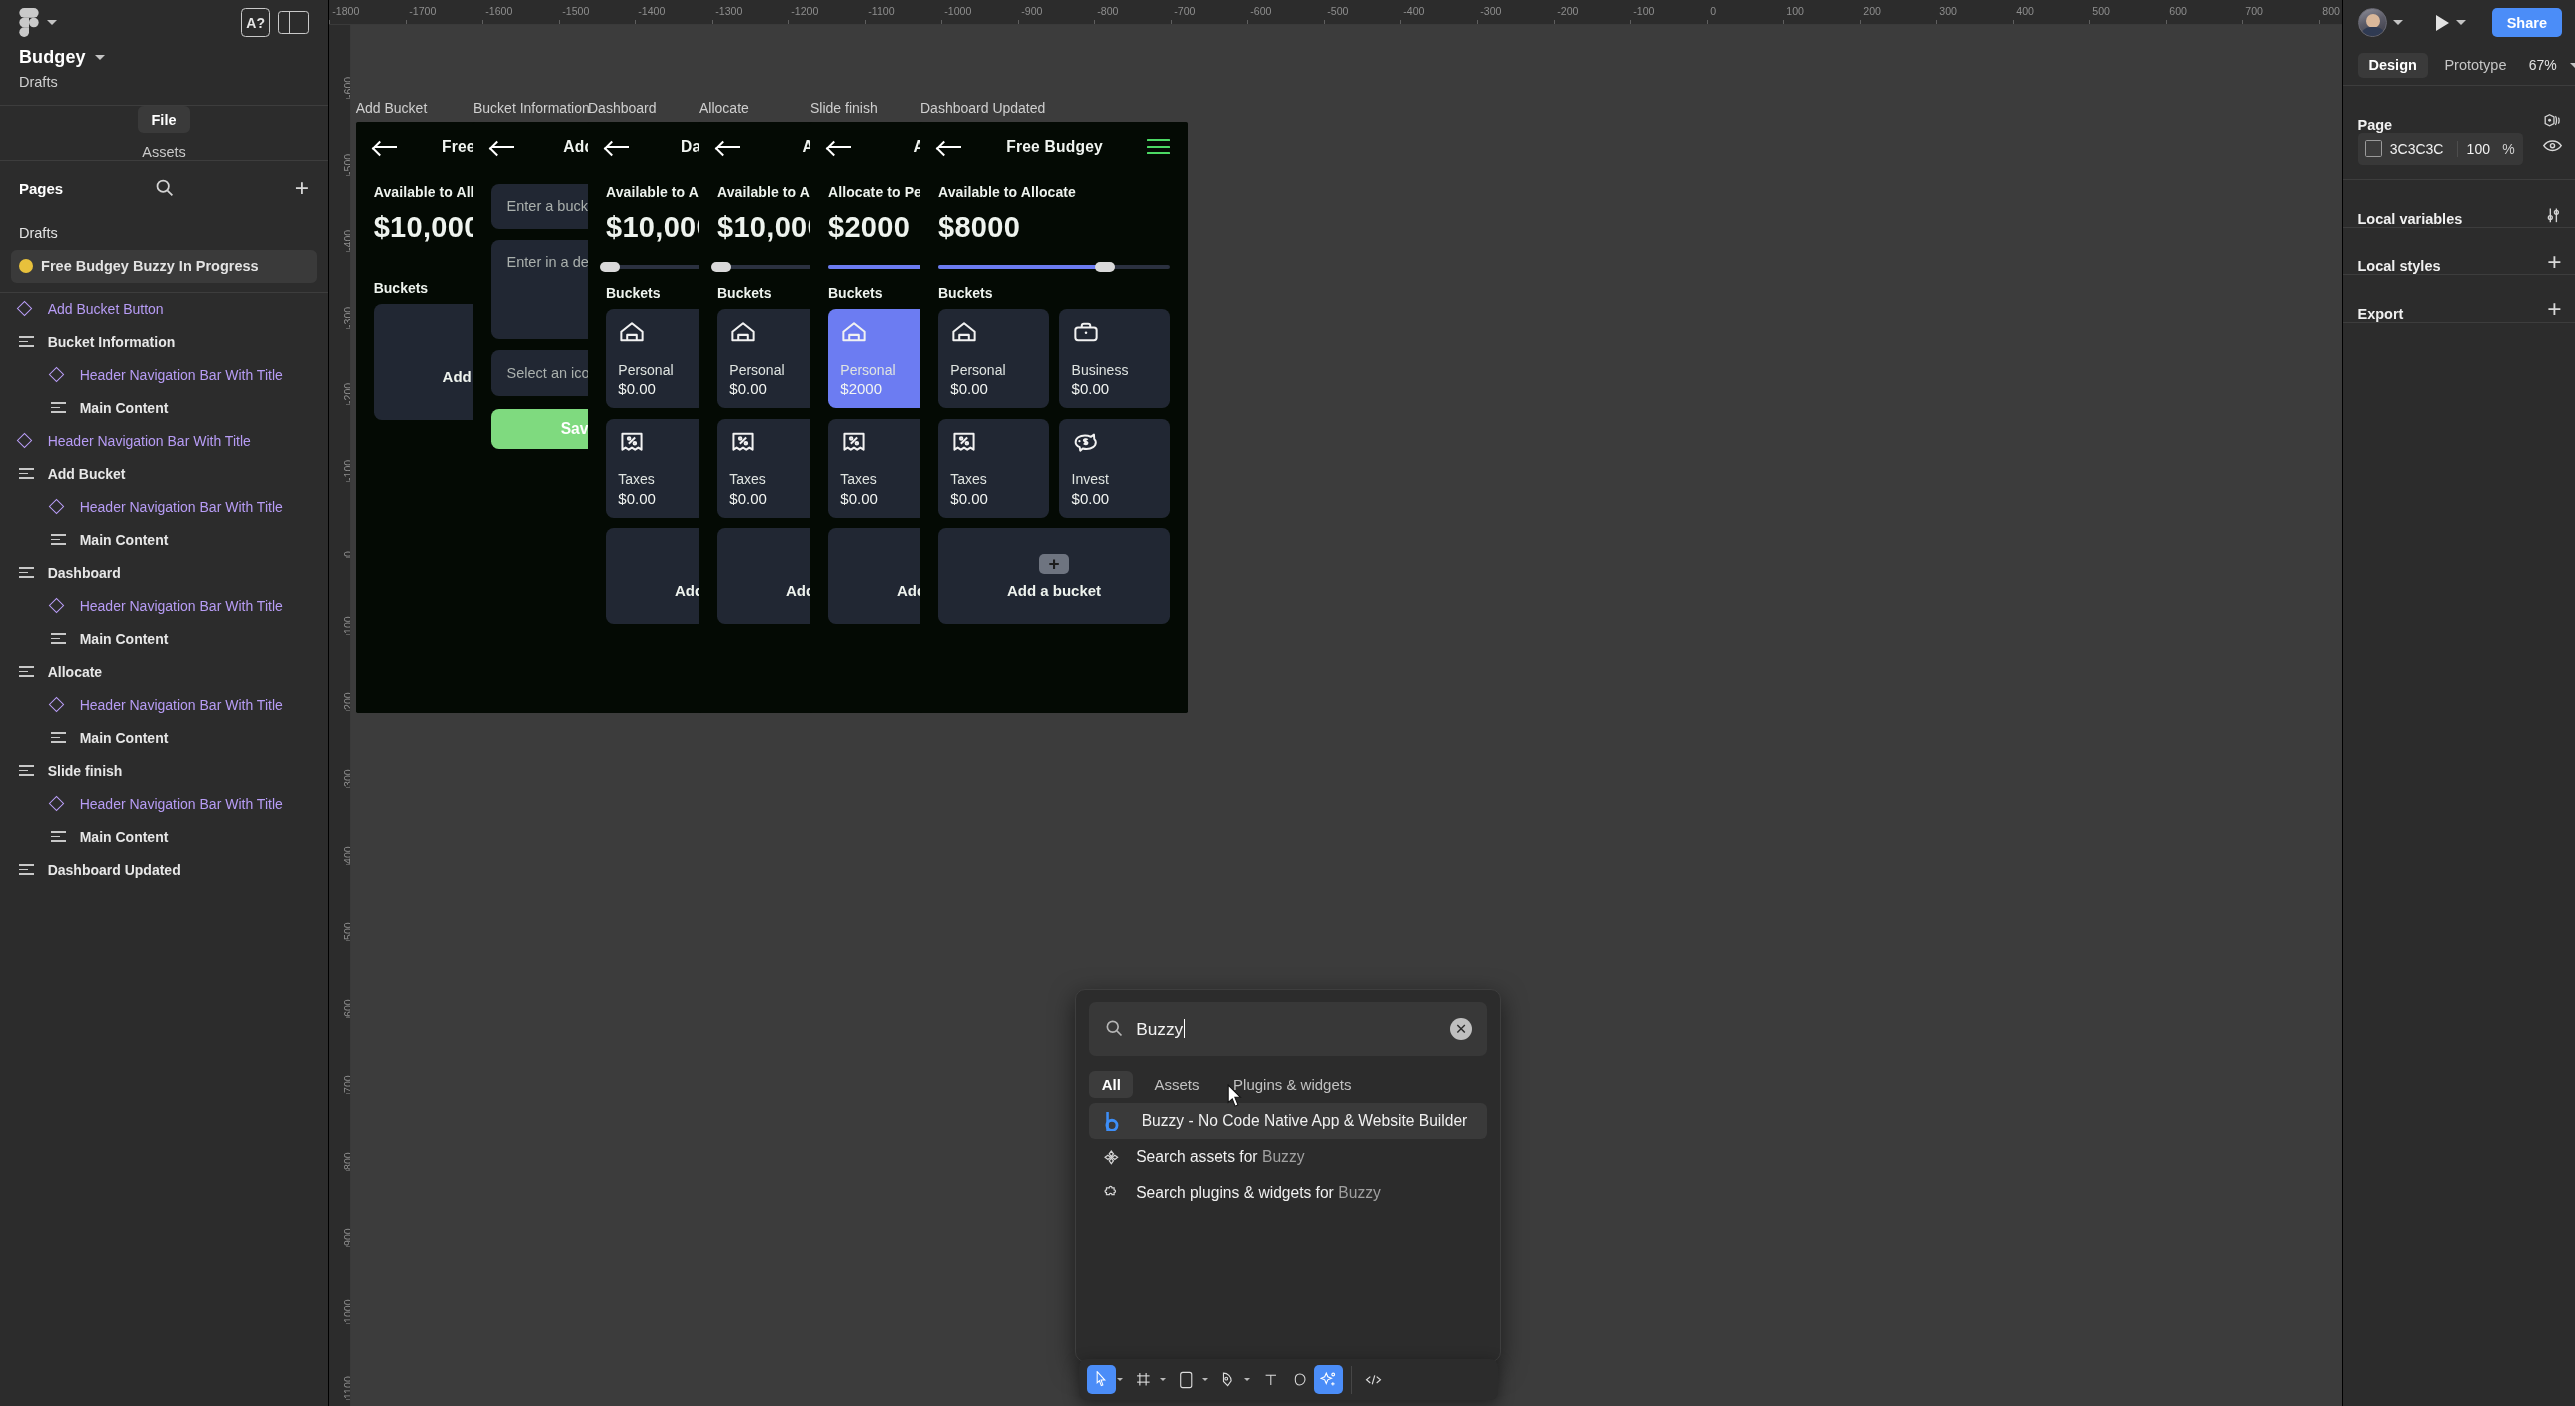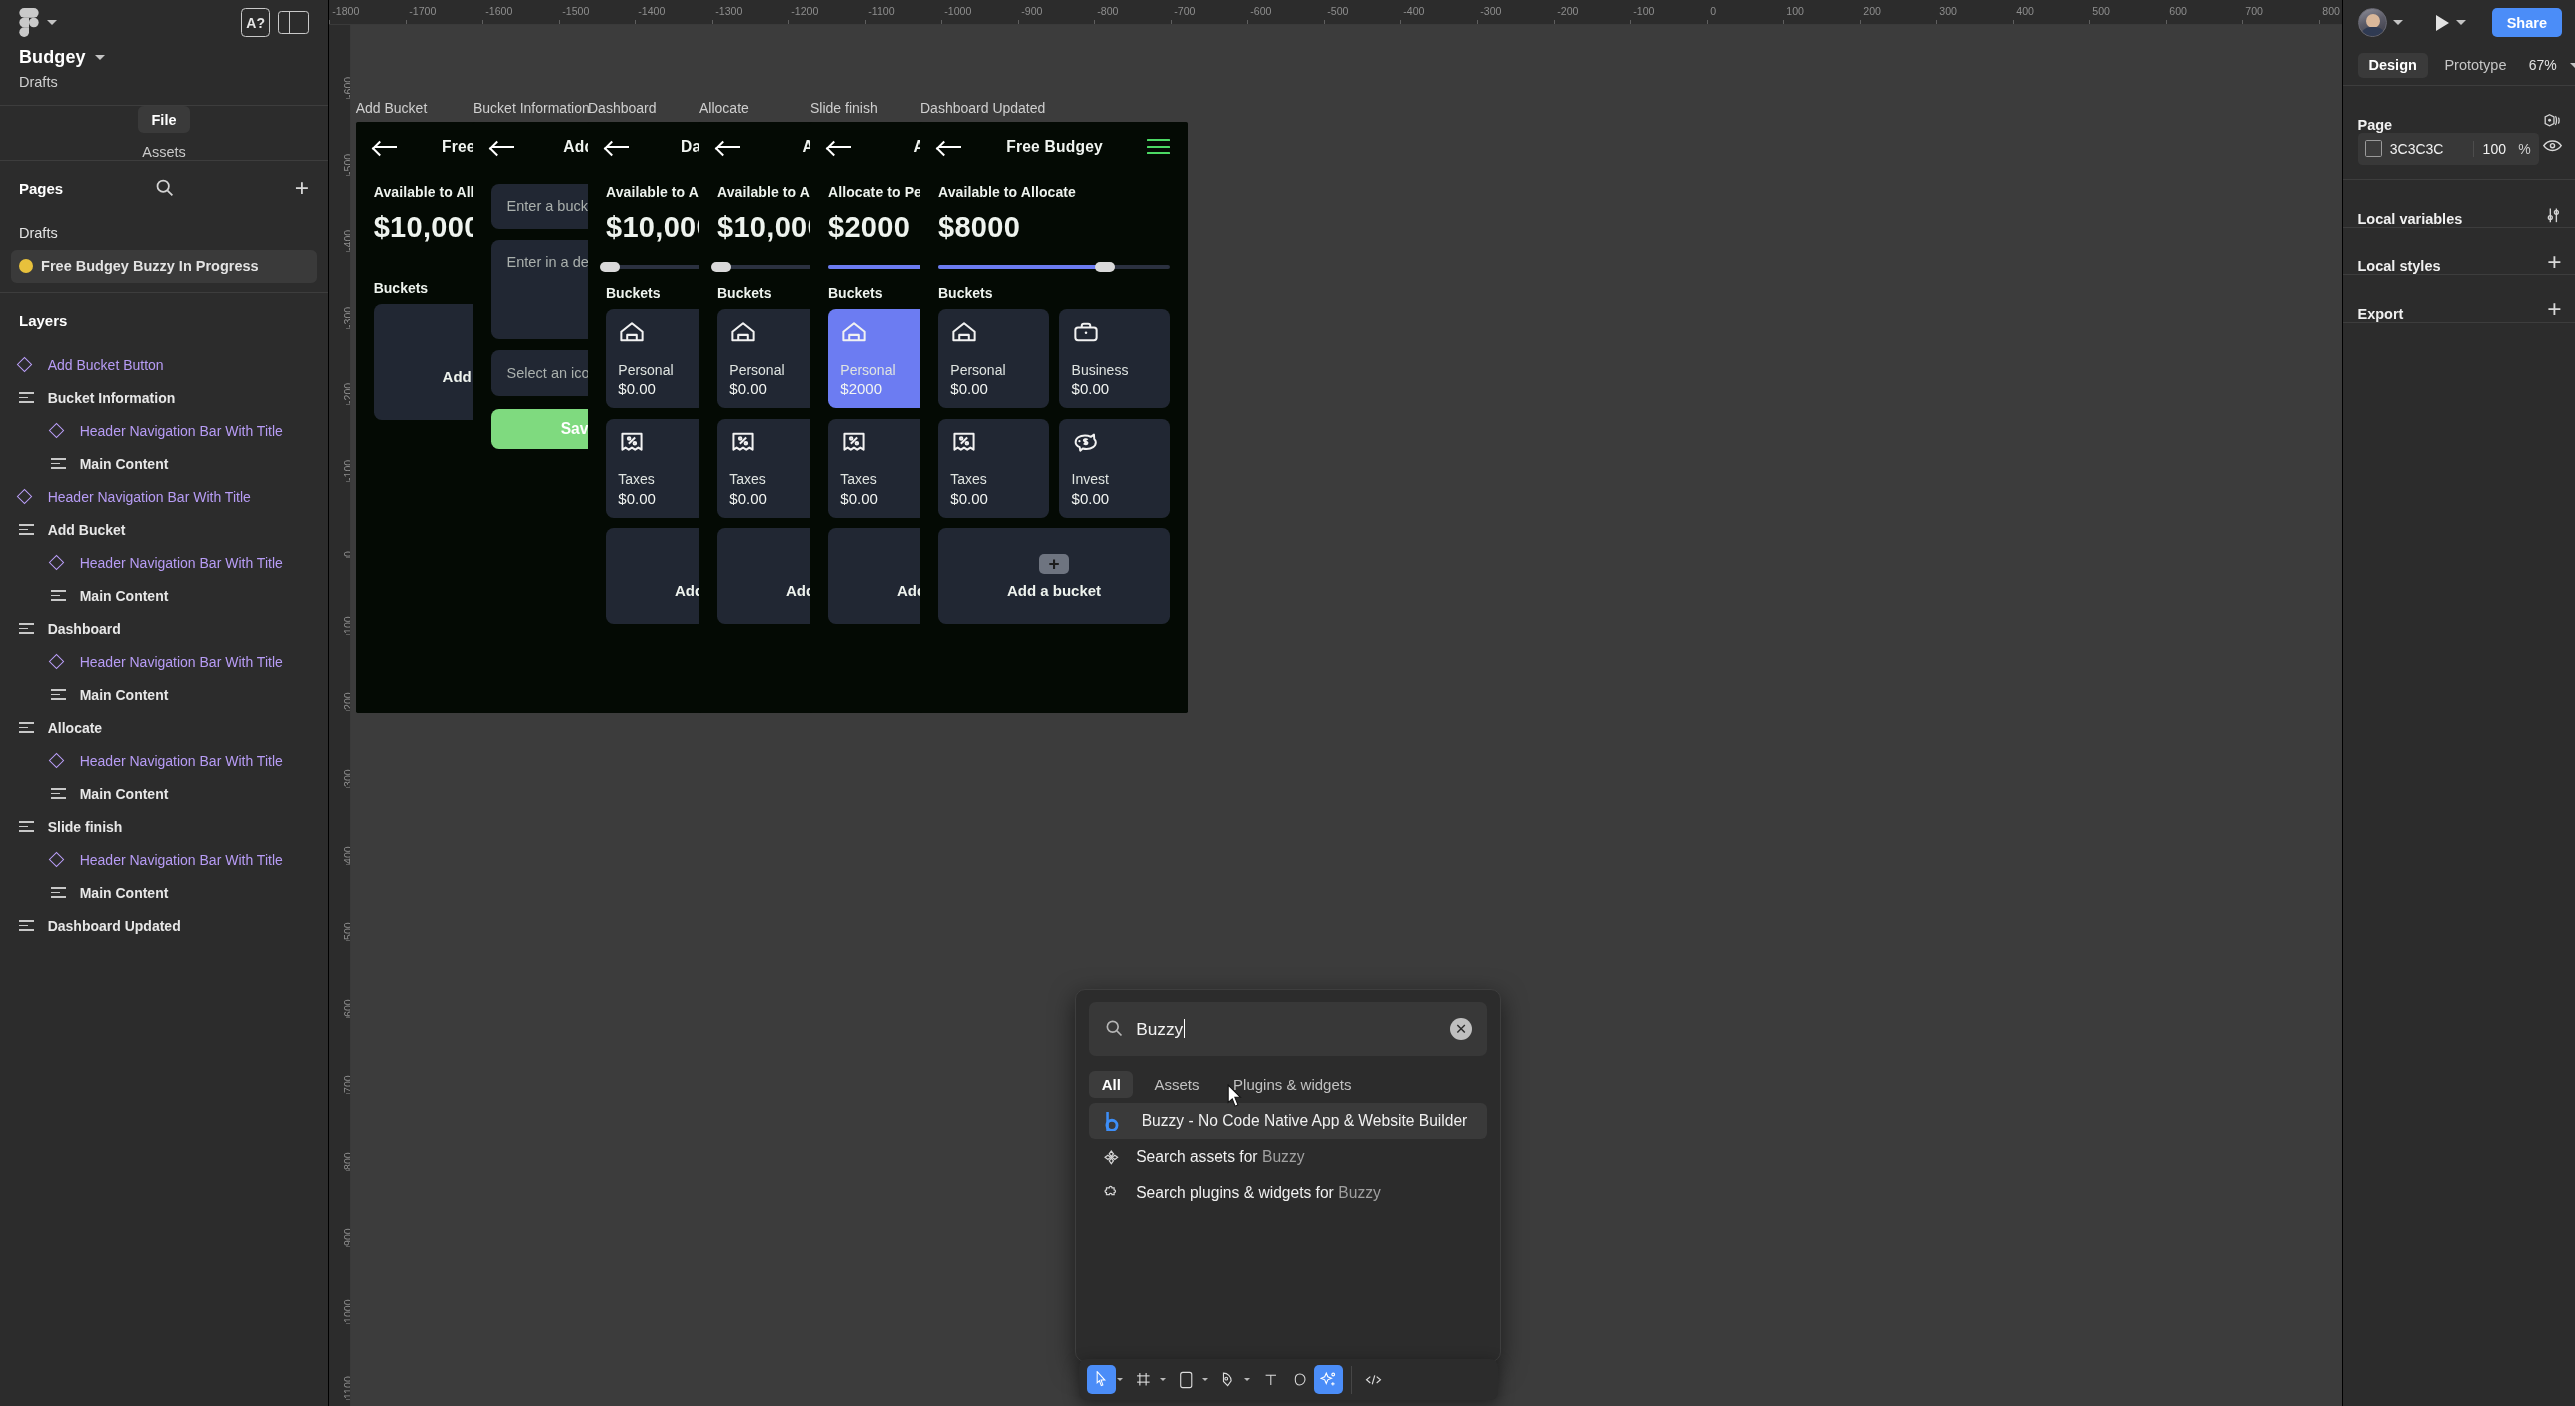--- a/index.html
+++ b/index.html
@@ -201,21 +201,21 @@
 
   .rp-tabs{ height:40px; display:flex; align-items:center; padding:0 14.5px; gap:5.6px;}
   .rp-tab{ padding:4.5px 11px; border-radius:5px; font-size:14.5px; color:#c6c6c6;}
   .rp-tab.active{ background:#3a3a3a; color:#fff; font-weight:bold;}
   .rp-tabs .spacer{flex:1;}
   .zoomval{ font-size:14px; color:#e2e2e2;}
 
   .rp-sect{ padding:0 14.5px; }
   .rp-sect-row{ height:47px; display:flex; align-items:flex-end; font-size:14.5px; font-weight:bold; color:#f0f0f0;}
   .rp-sect-row .spacer{flex:1;}
-  .fill-row{ display:flex; align-items:center; gap:4px; padding-bottom:14.5px;}
+  .fill-row{ display:flex; align-items:center; gap:20px; padding-bottom:14.5px;}
   .fill-swatch-box{ flex:1; height:32px; background:#383838; border-radius:4.5px; display:flex; align-items:center; padding:0 7.8px; gap:7.8px;}
   .sw{ width:16.7px;height:16.7px;border:1.1px solid #9a9a9a;border-radius:1.7px;background:#3c3c3c;}
   .hexval{ font-size:14px; color:#f2f2f2; flex:1;}
   .opac{ font-size:14px; color:#f2f2f2; border-left:0.6px solid #4d4d4d; padding-left:9px;}
   .pct{ font-size:14px; color:#cfcfcf; margin-left:4.5px;}
   .eye{ width:19px;height:19px;}
 </style>
 </head>
 <body>
 
@@ -270,23 +270,20 @@
     <div class="page-row">
       <span>Drafts</span>
     </div>
     <div class="page-row selected">
       <span class="dot-yellow"></span>
       <span>Free Budgey Buzzy In Progress</span>
     </div>
 
     <div class="divider" style="margin-top:9px"></div>
 
-    <div class="sect-head">
-      <span>Layers</span>
-    </div>
 
     <div id="layer-list">
         <div class="layer-row comp">
           <span class="lyr-ico">
             <span class="diamond"></span>
           </span>
           <span>Add Bucket Button</span>
         </div>
         <div class="layer-row bold">
           <span class="lyr-ico">

